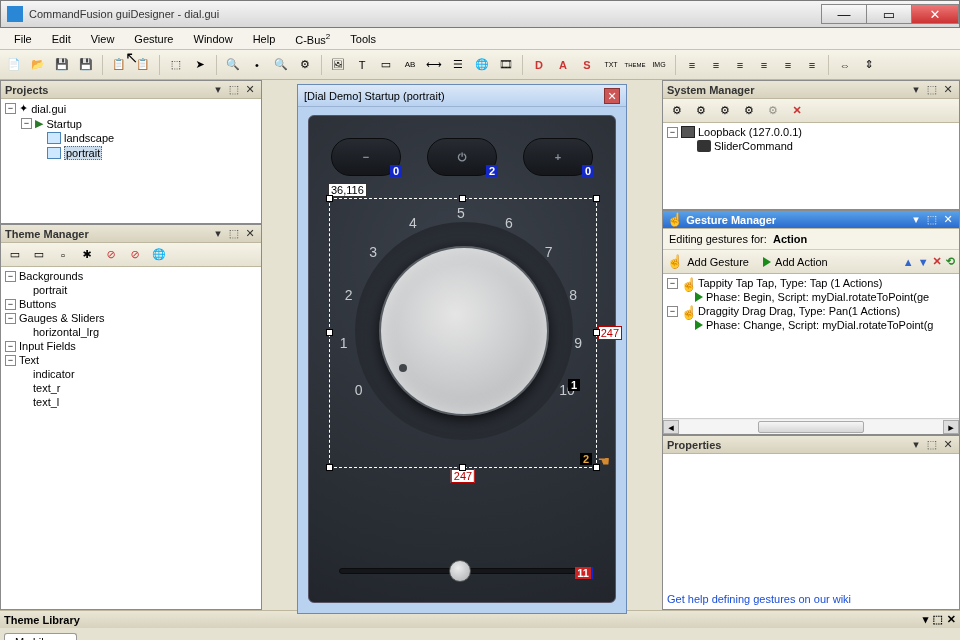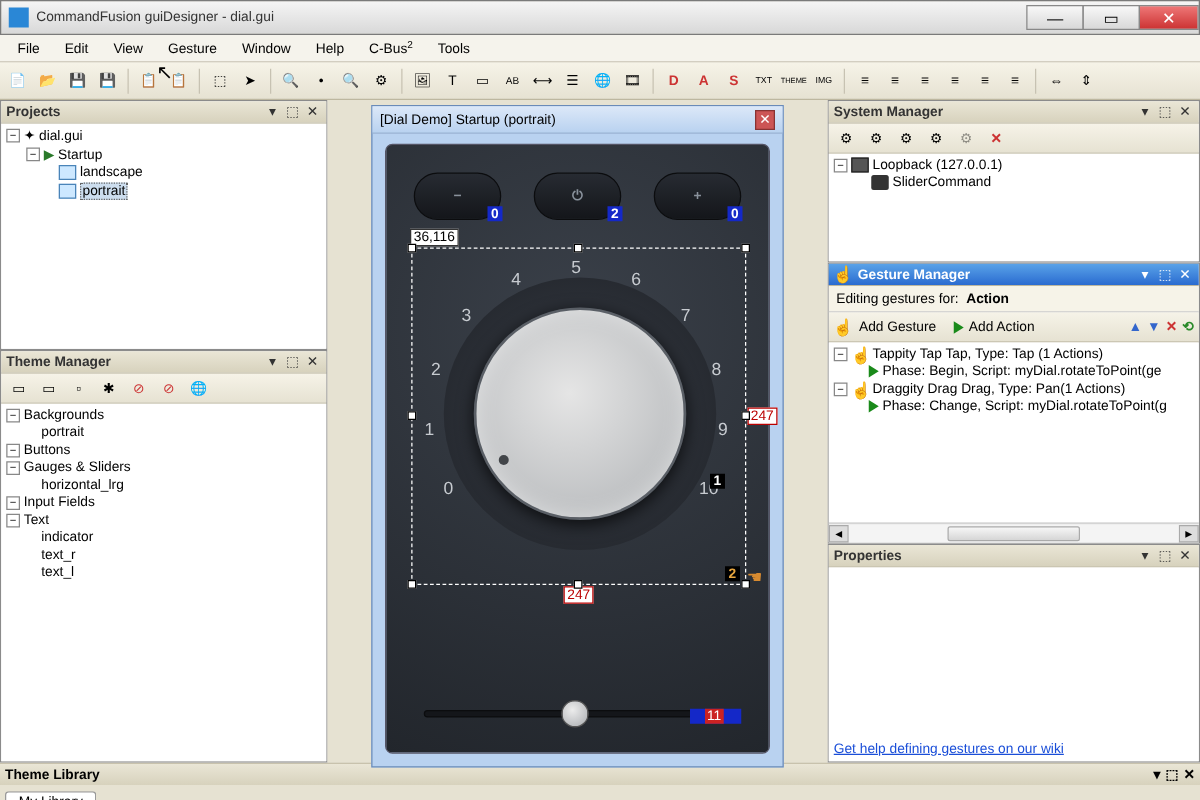--- a/index.html
+++ b/index.html
@@ -66,28 +66,28 @@
 .dial-sel .hand { position:absolute; right:-14px; bottom:-2px; color:#d68a30; font-size:14px;}
 
 .knob { position:absolute; left:70px; top:130px; width:170px; height:170px; border-radius:50%; background:radial-gradient(circle at 45% 40%, #e5e5e5, #aeb1b4); border:2px solid #5a5f66; box-shadow:0 4px 14px rgba(0,0,0,0.7), inset 0 0 18px rgba(255,255,255,0.5);}
 .knob::after{content:"";position:absolute;left:18px;bottom:42px;width:8px;height:8px;border-radius:50%;background:#424549;}
 .knob-ring{position:absolute;left:46px;top:106px;width:218px;height:218px;border-radius:50%;background:radial-gradient(circle,#2a2e35 60%,#1e2126);}
 .ticks { position:absolute; left:0; top:0; width:100%; height:100%;}
 .tick { position:absolute; color:#c7cbd0; font-size:14px; font-weight:500;}
 
 .slider-track{position:absolute;left:30px;bottom:28px;width:250px;height:6px;background:#14161a;border-radius:3px;border:1px solid #0b0c0e;}
 .slider-thumb{position:absolute;left:140px;bottom:20px;width:22px;height:22px;border-radius:50%;background:radial-gradient(circle at 40% 35%,#ececec,#a9acb0);border:1px solid #555;}
-.slider-badge{position:absolute;right:22px;bottom:23px;background:#1428c8;color:#fff;font-weight:normal;padding:0 14px;}
+.slider-badge{position:absolute;right:22px;bottom:23px;background:#1428c8;color:#fff;font-weight:bold;padding:0 2px;}
 .slider-badge .r{background:#c22;padding:0 2px;margin-left:-2px;}
 
 .bottombar{height:18px;background:linear-gradient(#eae6d6,#d7d2bd);border-top:1px solid #bdb79f;display:flex;align-items:center;padding:0 4px;font-weight:bold;}
 .tabrow{height:22px;background:#e6e2d2;display:flex;align-items:flex-end;padding:0 4px;}
 .tab{background:#fff;border:1px solid #999;border-bottom:none;padding:2px 10px;border-radius:3px 3px 0 0;}
 
-a.link{color:#1a4ed8;text-decoration:underline;}
+a.link{color:#1a4ed8;}
 .scroll-h{height:16px;background:#eee;border-top:1px solid #ccc;display:flex;align-items:center;}
 .scroll-h .ar{width:16px;height:14px;background:#ddd;border:1px solid #aaa;text-align:center;line-height:12px;}
 .scroll-h .tr{flex:1;background:#f4f4f4;height:14px;position:relative;}
 .scroll-h .th{position:absolute;left:30%;width:40%;height:12px;top:1px;background:linear-gradient(#f6f6f6,#d6d6d6);border:1px solid #aaa;border-radius:2px;}
 </style>
 </head>
 <body>
 
 <div class="titlebar">
   <div class="icon"></div>
@@ -151,21 +151,21 @@
   <div class="tbtn">≡</div>
   <div class="tbtn">≡</div>
   <div class="tbsep"></div>
   <div class="tbtn">⇔</div>
   <div class="tbtn">⇕</div>
 </div>
 
 <div class="layout">
 
   <div class="leftcol">
-    <div class="panel" style="height:200px">
+    <div class="panel" style="height:144px">
       <div class="panel-hdr">
         <span>Projects</span>
         <div class="sp">
             <span>▾</span>
             <span>⬚</span>
             <span>✕</span>
           </div>
       </div>
       <div class="panel-body">
         <div class="tree-item">

